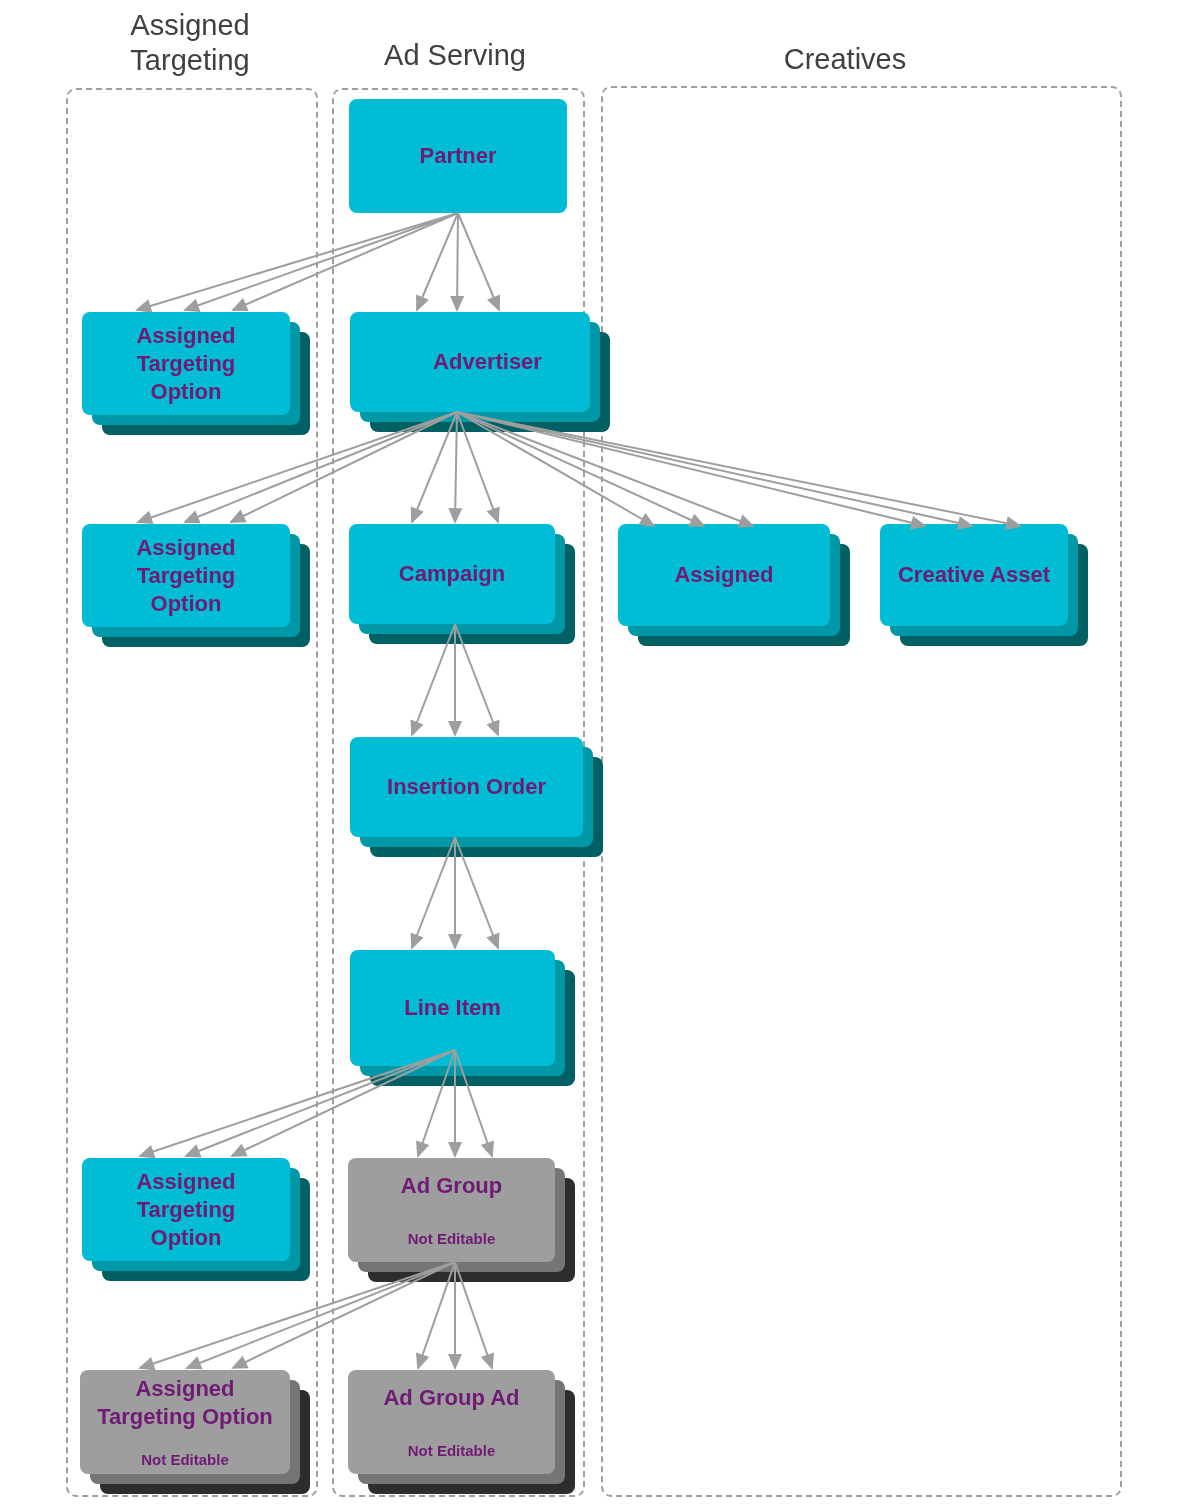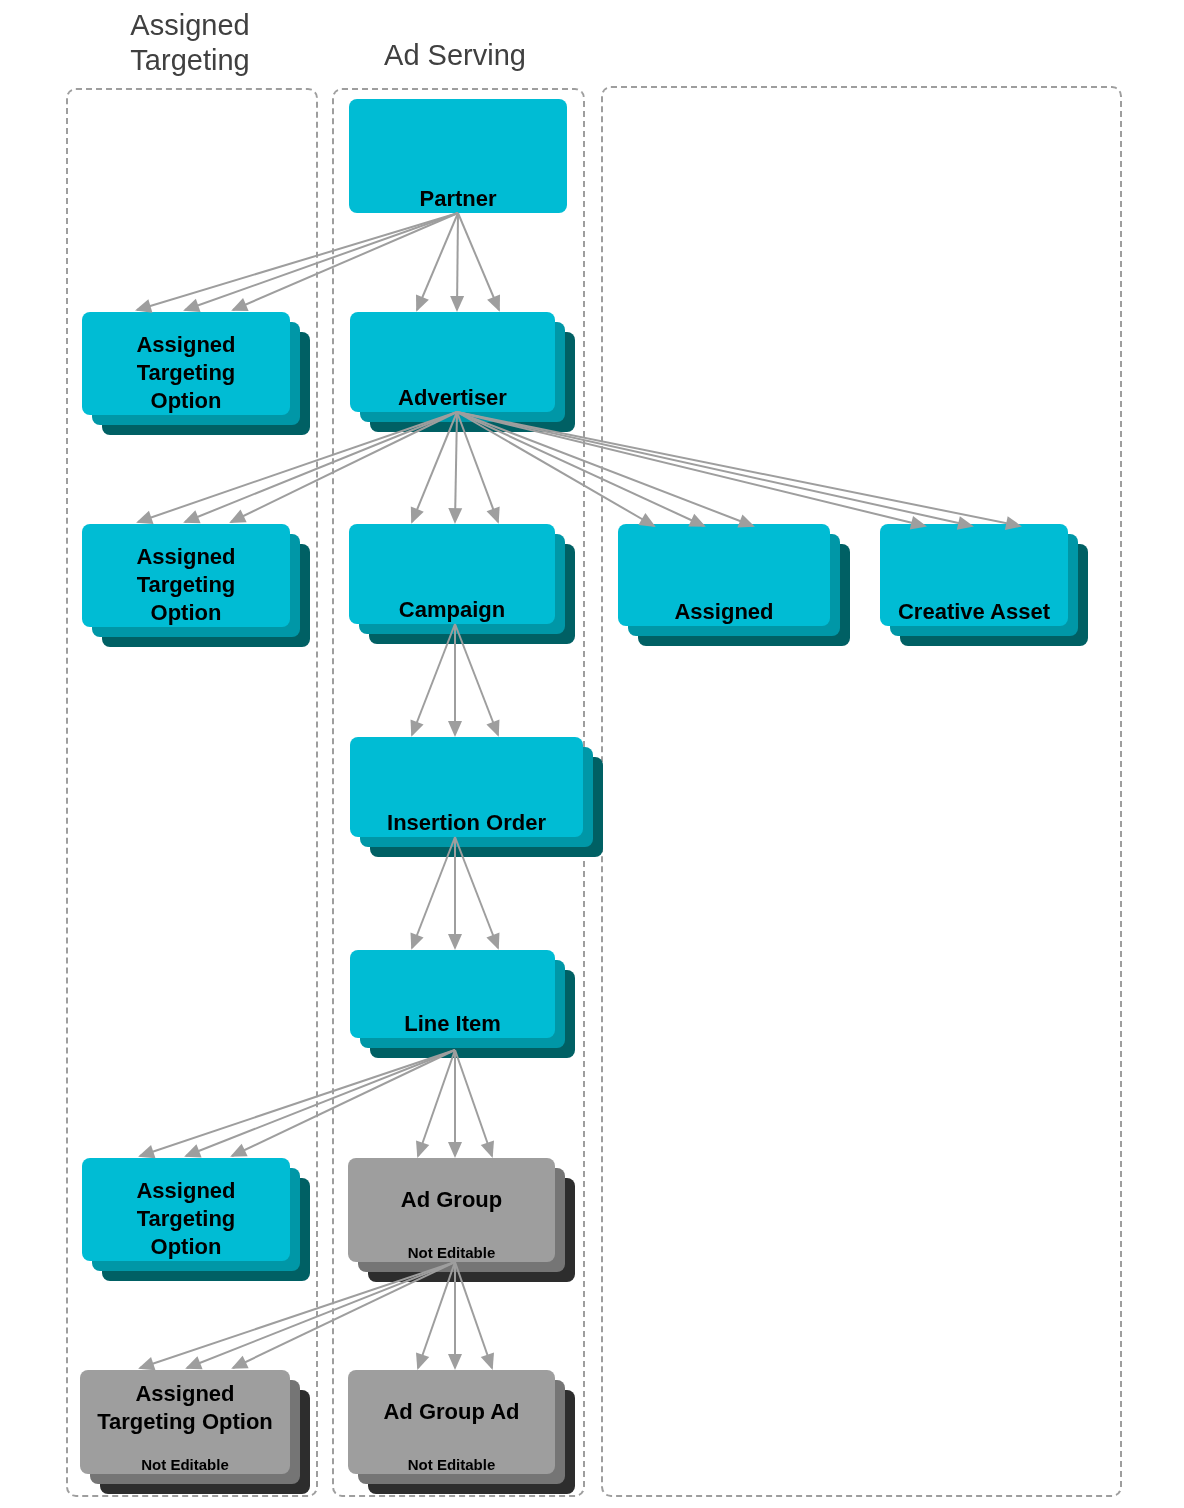--- a/index.html
+++ b/index.html
@@ -10,21 +10,21 @@
   .col{
     position:absolute;border:2px dashed #9e9e9e;border-radius:10px;
     background:transparent;z-index:0;
   }
   .col-title{
     position:absolute;color:#404040;font-size:29px;line-height:35px;
     text-align:center;z-index:1;font-weight:400;
   }
   .node{
     position:absolute;border-radius:8px;display:flex;flex-direction:column;
-    align-items:center;justify-content:flex-end;color:#000000;font-weight:bold;
+    align-items:center;justify-content:center;color:#701a75;font-weight:bold;
     text-align:center;z-index:2;
   }
   .node .lbl{font-size:22px;line-height:28px;}
   .node .ln{display:block;}
   .node .sub{font-size:15px;line-height:18px;margin-top:18px;}
   .cyan{background:#00bcd4;}
   .cyan.stack{box-shadow:10px 10px 0 0 #0097a7, 20px 20px 0 0 #006064;}
   .gray{background:#9e9e9e;gap:12px;}
   .gray.stack{box-shadow:10px 10px 0 0 #757575, 20px 20px 0 0 #2d2d2d;}
   .arrows{position:absolute;left:0;top:0;z-index:3;pointer-events:none;}
@@ -34,34 +34,35 @@
 <body>
 
 <div class="canvas">
 
   <div class="col" style="left:66px;top:88px;width:248px;height:1405px;"></div>
   <div class="col" style="left:332px;top:88px;width:249px;height:1405px;"></div>
   <div class="col" style="left:601px;top:86px;width:517px;height:1407px;"></div>
 
   <div class="col-title" style="left:110px;top:8px;width:160px;">Assigned Targeting</div>
   <div class="col-title" style="left:330px;top:38px;width:250px;">Ad Serving</div>
+  <div class="col-title" style="left:720px;top:42px;width:250px;">Creatives</div>
 
   <div class="node cyan" style="left:349px;top:99px;width:218px;height:114px;">
     <span class="lbl">Partner</span>
   </div>
 
   <div class="node cyan stack" style="left:82px;top:312px;width:208px;height:103px;">
     <span class="lbl">
       <span class="ln">Assigned</span>
       <span class="ln">Targeting</span>
       <span class="ln">Option</span>
     </span>
   </div>
 
-  <div class="node cyan stack" style="left:350px;top:312px;width:205px;height:100px;">
+  <div class="node cyan stack" style="left:350px;top:312px;width:205px;height:100px;padding-left:35px;">
     <span class="lbl">Advertiser</span>
   </div>
 
   <div class="node cyan stack" style="left:82px;top:524px;width:208px;height:103px;">
     <span class="lbl">
       <span class="ln">Assigned</span>
       <span class="ln">Targeting</span>
       <span class="ln">Option</span>
     </span>
   </div>
@@ -75,21 +76,21 @@
   </div>
 
   <div class="node cyan stack" style="left:880px;top:524px;width:188px;height:102px;">
     <span class="lbl">Creative Asset</span>
   </div>
 
   <div class="node cyan stack" style="left:350px;top:737px;width:233px;height:100px;">
     <span class="lbl">Insertion Order</span>
   </div>
 
-  <div class="node cyan stack" style="left:350px;top:950px;width:205px;height:88px;">
+  <div class="node cyan stack" style="left:350px;top:950px;width:205px;height:116px;">
     <span class="lbl">Line Item</span>
   </div>
 
   <div class="node cyan stack" style="left:82px;top:1158px;width:208px;height:103px;">
     <span class="lbl">
       <span class="ln">Assigned</span>
       <span class="ln">Targeting</span>
       <span class="ln">Option</span>
     </span>
   </div>

